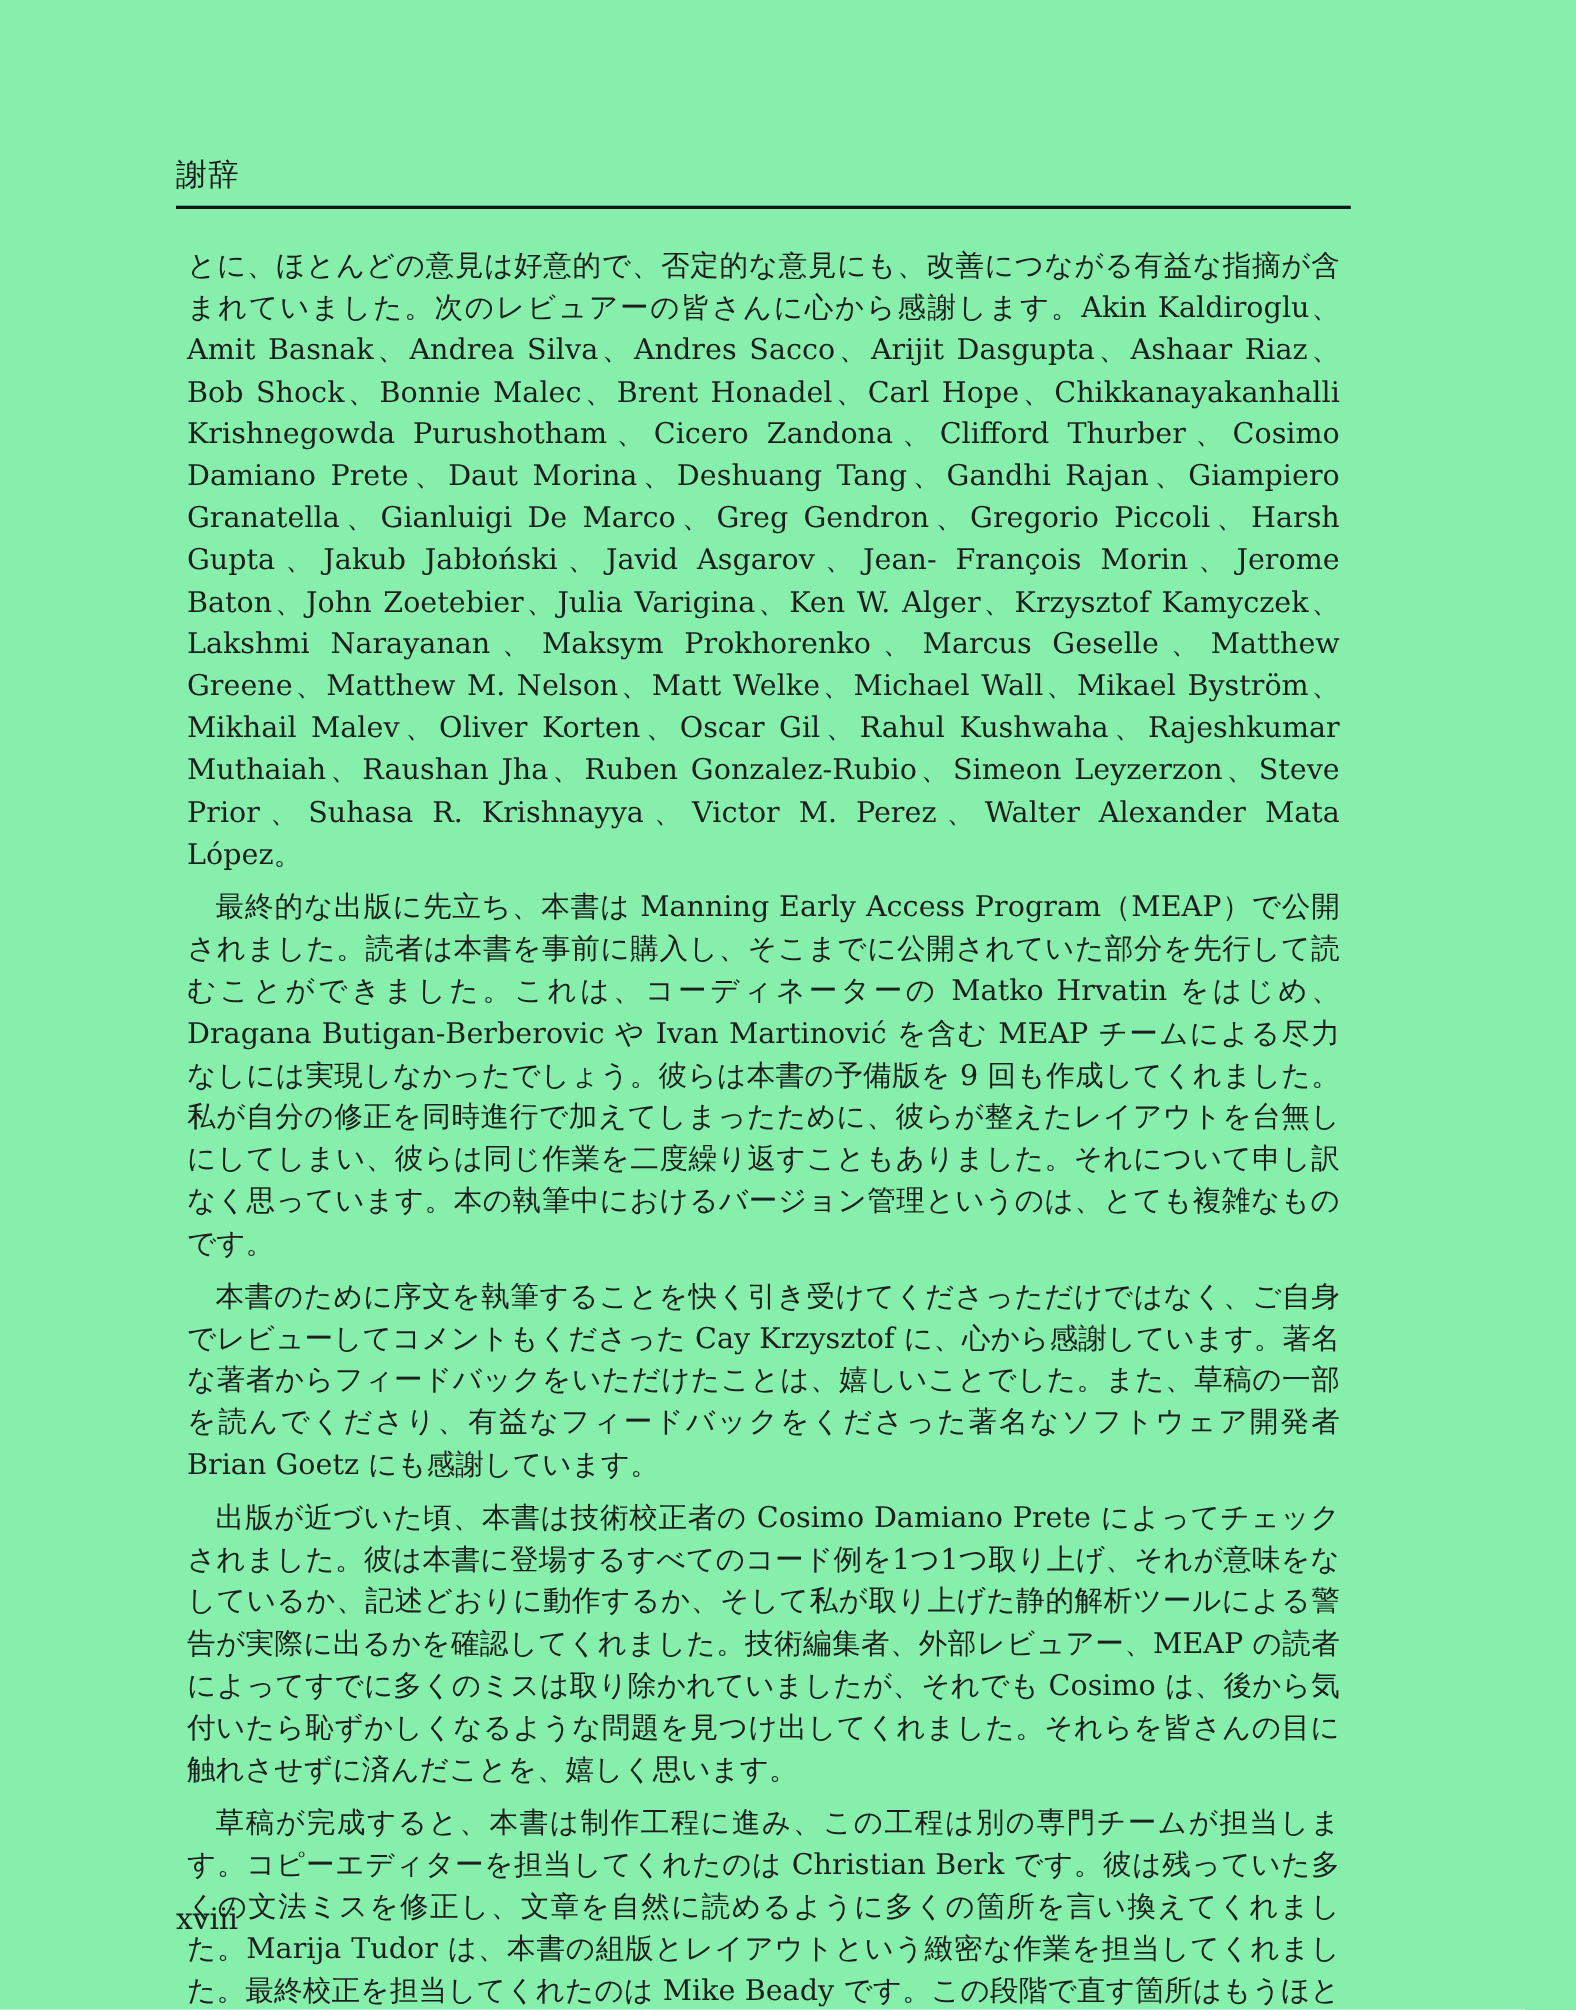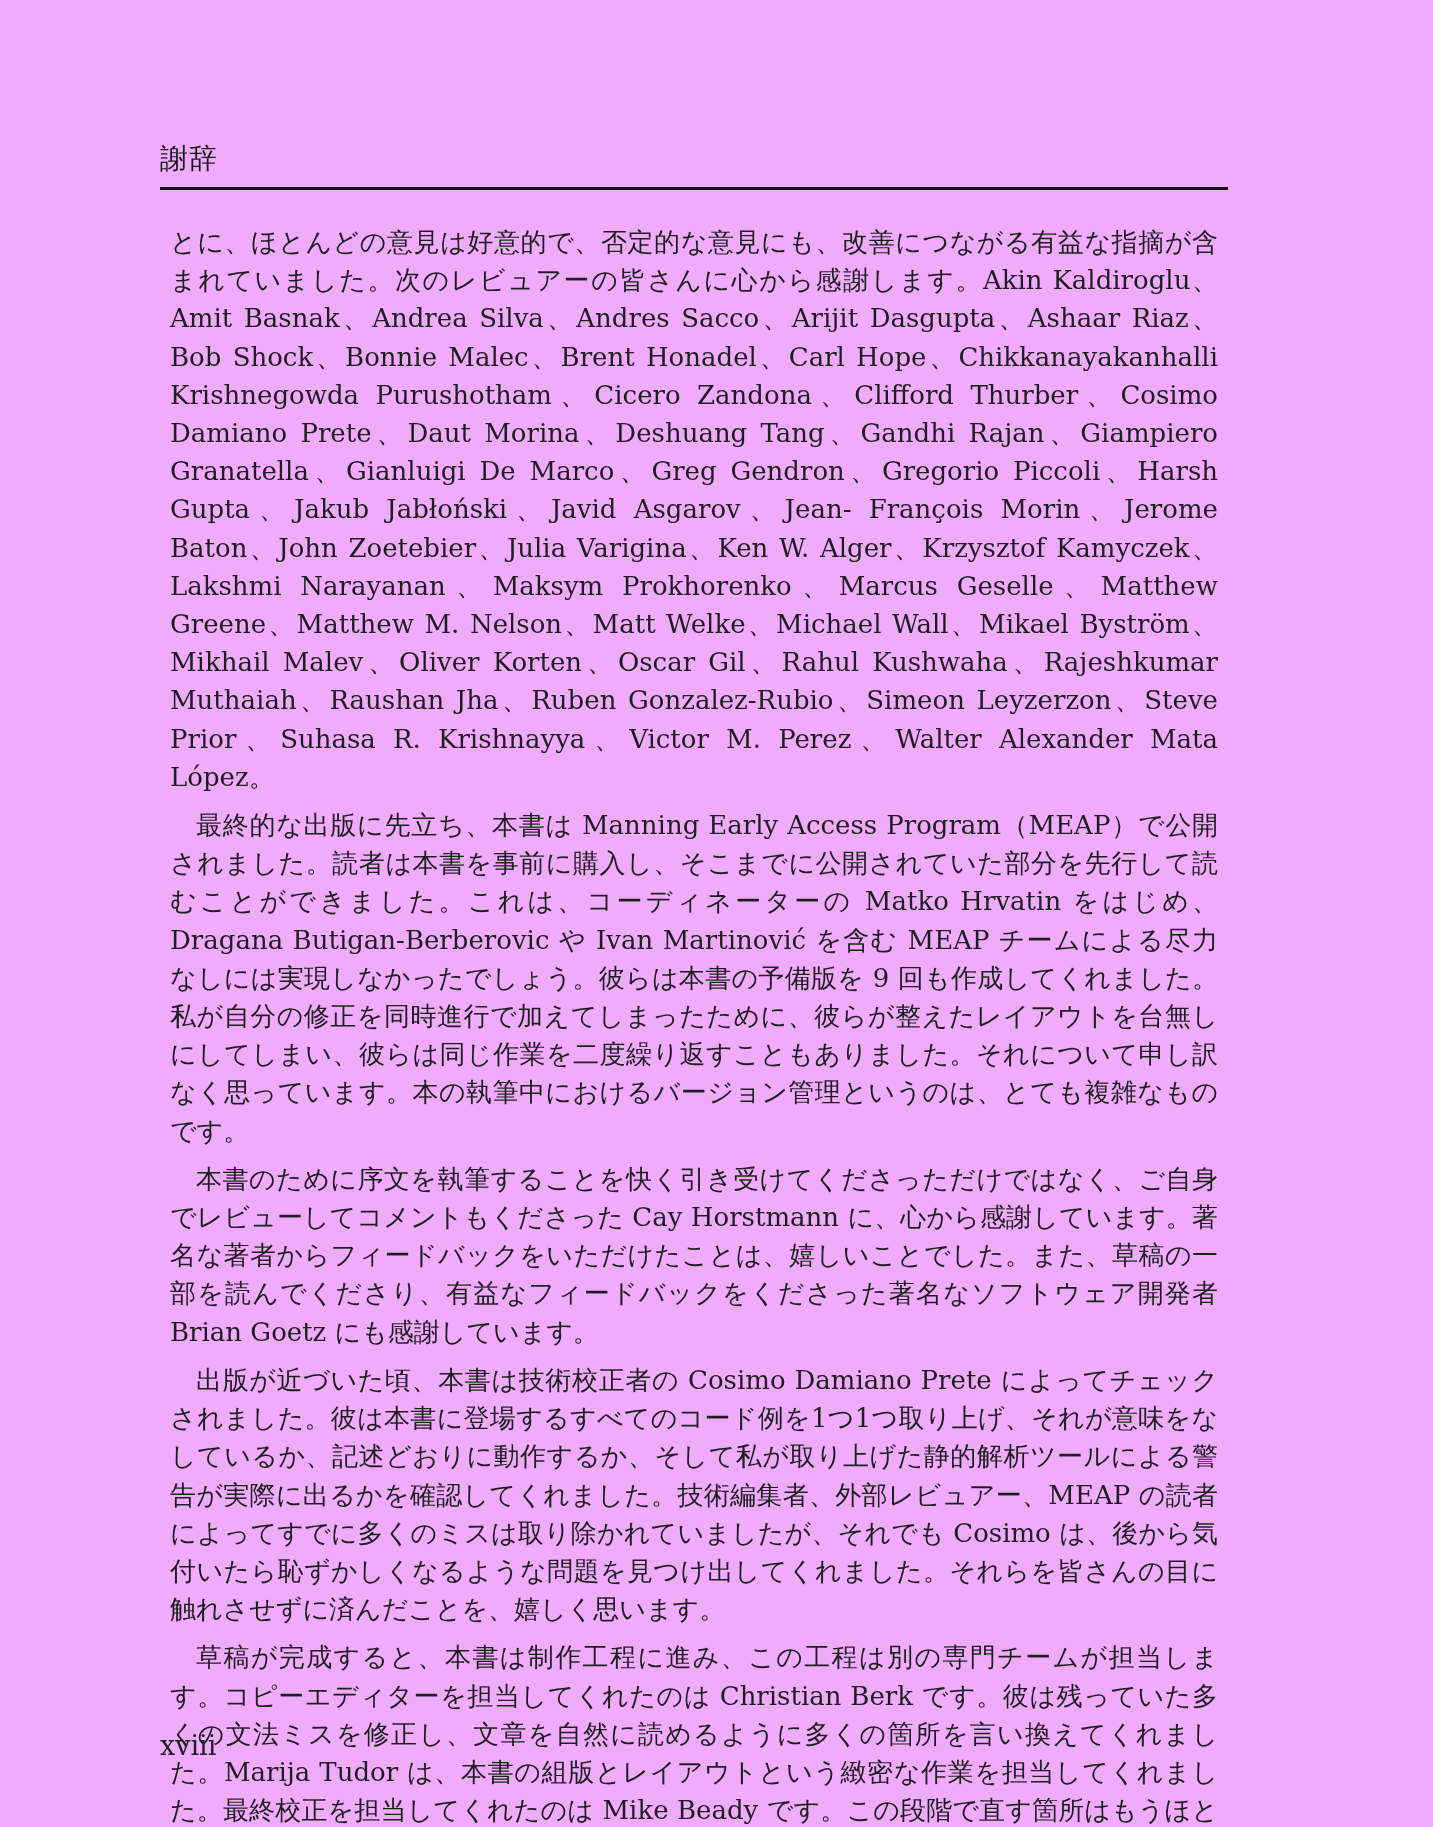--- a/index.html
+++ b/index.html
@@ -4,21 +4,21 @@
 <style>
   html, body {
     margin: 0;
     padding: 0;
     background: #ffffff;
   }
   .page {
     position: relative;
     width: 1433px;
     height: 1827px;
-    background: #f0abfc;
+    background: #86efac;
     font-family: "DejaVu Serif", "Liberation Serif", serif;
     color: #1e1e1e;
     overflow: hidden;
   }
   .running-head {
     position: absolute;
     left: 160px;
     top: 140px;
     font-size: 28px;
     font-weight: 500;
@@ -67,20 +67,20 @@
 
 <div class="page">
 
   <h1 class="running-head">謝辞</h1>
 
   <div class="head-rule"></div>
 
   <main class="body-text">
     <p class="continuation">とに、ほとんどの意見は好意的で、否定的な意見にも、改善につながる有益な指摘が含まれていました。次のレビュアーの皆さんに心から感謝します。Akin Kaldiroglu、Amit Basnak、Andrea Silva、Andres Sacco、Arijit Dasgupta、Ashaar Riaz、Bob Shock、Bonnie Malec、Brent Honadel、Carl Hope、Chikkanayakanhalli Krishnegowda Purushotham、Cicero Zandona、Clifford Thurber、Cosimo Damiano Prete、Daut Morina、Deshuang Tang、Gandhi Rajan、Giampiero Granatella、Gianluigi De Marco、Greg Gendron、Gregorio Piccoli、Harsh Gupta、Jakub Jabłoński、Javid Asgarov、Jean- François Morin、Jerome Baton、John Zoetebier、Julia Varigina、Ken W. Alger、Krzysztof Kamyczek、Lakshmi Narayanan、Maksym Prokhorenko、Marcus Geselle、Matthew Greene、Matthew M. Nelson、Matt Welke、Michael Wall、Mikael Byström、Mikhail Malev、Oliver Korten、Oscar Gil、Rahul Kushwaha、Rajeshkumar Muthaiah、Raushan Jha、Ruben Gonzalez-Rubio、Simeon Leyzerzon、Steve Prior、Suhasa R. Krishnayya、Victor M. Perez、Walter Alexander Mata López。</p>
     <p>最終的な出版に先立ち、本書は Manning Early Access Program（MEAP）で公開されました。読者は本書を事前に購入し、そこまでに公開されていた部分を先行して読むことができました。これは、コーディネーターの Matko Hrvatin をはじめ、Dragana Butigan-Berberovic や Ivan Martinović を含む MEAP チームによる尽力なしには実現しなかったでしょう。彼らは本書の予備版を 9 回も作成してくれました。私が自分の修正を同時進行で加えてしまったために、彼らが整えたレイアウトを台無しにしてしまい、彼らは同じ作業を二度繰り返すこともありました。それについて申し訳なく思っています。本の執筆中におけるバージョン管理というのは、とても複雑なものです。</p>
-    <p>本書のために序文を執筆することを快く引き受けてくださっただけではなく、ご自身でレビューしてコメントもくださった Cay Horstmann に、心から感謝しています。著名な著者からフィードバックをいただけたことは、嬉しいことでした。また、草稿の一部を読んでくださり、有益なフィードバックをくださった著名なソフトウェア開発者 Brian Goetz にも感謝しています。</p>
+    <p>本書のために序文を執筆することを快く引き受けてくださっただけではなく、ご自身でレビューしてコメントもくださった Cay Krzysztof に、心から感謝しています。著名な著者からフィードバックをいただけたことは、嬉しいことでした。また、草稿の一部を読んでくださり、有益なフィードバックをくださった著名なソフトウェア開発者 Brian Goetz にも感謝しています。</p>
     <p>出版が近づいた頃、本書は技術校正者の Cosimo Damiano Prete によってチェックされました。彼は本書に登場するすべてのコード例を1つ1つ取り上げ、それが意味をなしているか、記述どおりに動作するか、そして私が取り上げた静的解析ツールによる警告が実際に出るかを確認してくれました。技術編集者、外部レビュアー、MEAP の読者によってすでに多くのミスは取り除かれていましたが、それでも Cosimo は、後から気付いたら恥ずかしくなるような問題を見つけ出してくれました。それらを皆さんの目に触れさせずに済んだことを、嬉しく思います。</p>
     <p>草稿が完成すると、本書は制作工程に進み、この工程は別の専門チームが担当します。コピーエディターを担当してくれたのは Christian Berk です。彼は残っていた多くの文法ミスを修正し、文章を自然に読めるように多くの箇所を言い換えてくれました。Marija Tudor は、本書の組版とレイアウトという緻密な作業を担当してくれました。最終校正を担当してくれたのは Mike Beady です。この段階で直す箇所はもうほとんどないと思われがちですが、実際には校正中に 1,000 か所以上の修</p>
   </main>
 
   <div class="folio">xviii</div>
 
 </div>
 
 </body></html>

